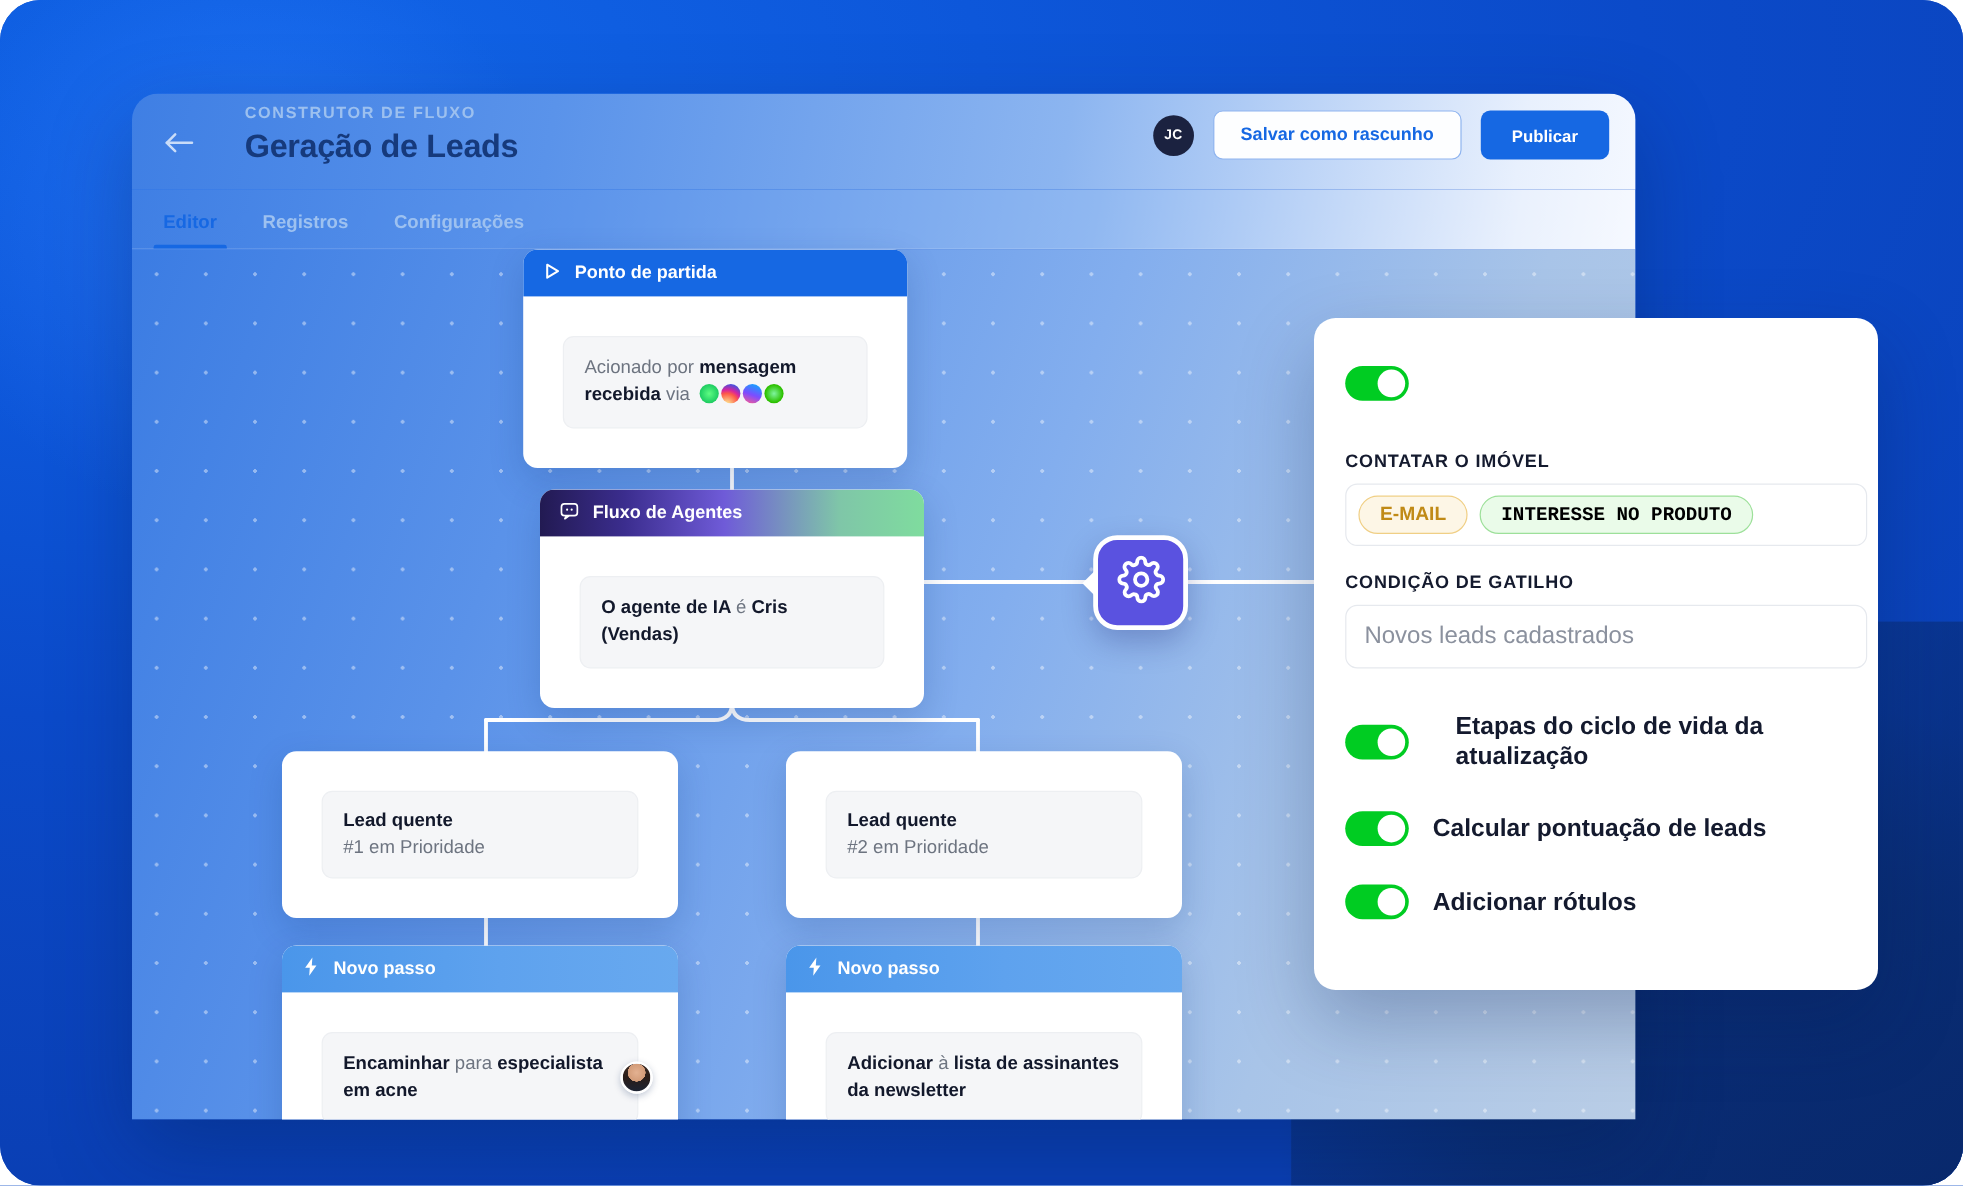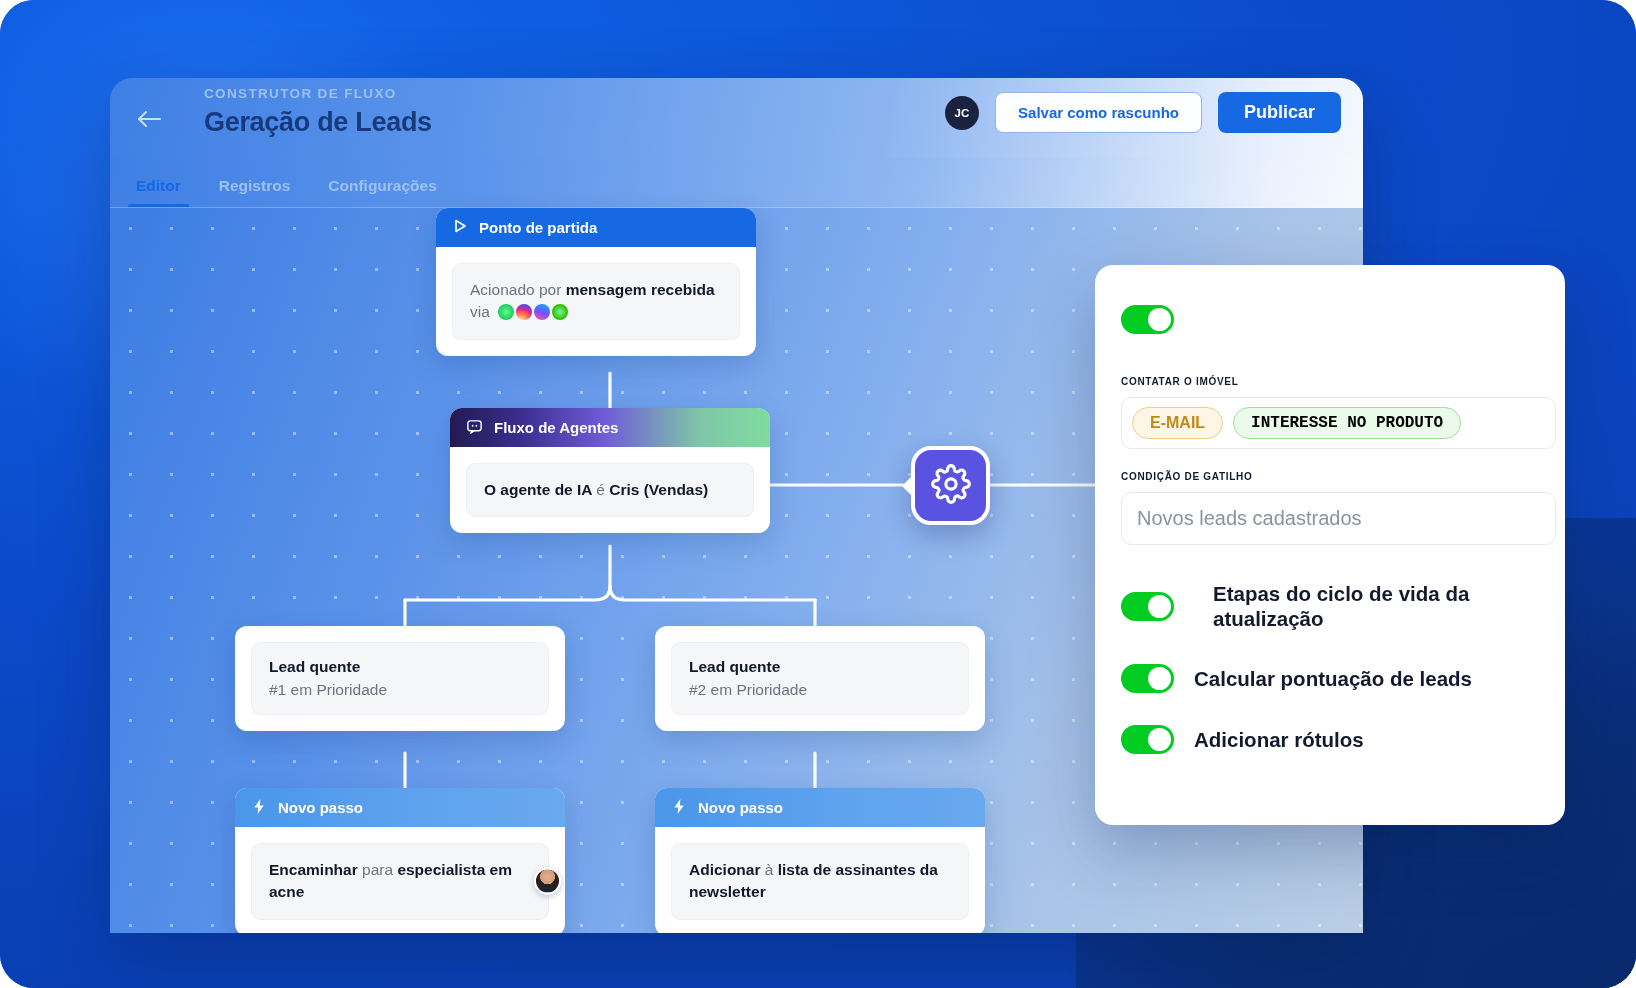--- a/index.html
+++ b/index.html
@@ -83,21 +83,21 @@
     border: 1.6px solid #8fb4ef; border-radius: 8px;
     background: #fdfeff; color: #1668e3;
     font-size: 15px; font-weight: 700;
     display: flex; align-items: center;
     cursor: pointer;
   }
   .btn-primary {
     height: 41px; padding: 0 26px;
     border: none; border-radius: 8px;
     background: #1668e3; color: #fff;
-    font-size: 18px; font-weight: 700;
+    font-size: 14px; font-weight: 700;
     display: flex; align-items: center;
     cursor: pointer;
   }
   .app-tabs {
     position: relative;
     height: 50px;
     background: linear-gradient(100deg, #3f7fe4 0%, #5d95eb 30%, #90b8f1 64%, #eaf1fd 92%, #f6f9ff 100%);
     display: flex; align-items: flex-end;
     padding-left: 22px;
     gap: 30px;
@@ -138,21 +138,21 @@
   }
   .node-head {
     height: 39px;
     display: flex; align-items: center; gap: 11px;
     padding: 0 16px;
     color: #fff; font-size: 15px; font-weight: 700;
   }
   .node-head.start { background: #1668e3; }
   .node-head.agent { background: linear-gradient(90deg, #221a52 0%, #3b2d8e 22%, #6f5bd8 48%, #7fc6a8 78%, #7fdc9e 100%); }
   .node-head.step  { background: linear-gradient(90deg, #4a96ea 0%, #5ea2ee 55%, #68a9ef 100%); }
-  .node-body { padding: 16px; }
+  .node-body { padding: 33px; }
   .node-inner {
     background: #f5f6f8;
     border: 1px solid #edeff2;
     border-radius: 9px;
     padding: 15px 17px;
     position: relative;
   }
   .node-text { font-size: 15.5px; line-height: 1.45; color: #6d7480; }
   .node-text b { color: #12182b; font-weight: 700; }
   .lead-title { font-size: 15.5px; font-weight: 700; color: #12182b; }
@@ -220,21 +220,21 @@
     width: 23px; height: 23px; border-radius: 50%;
     background: #fff;
   }
   .panel-label {
     font-size: 20.5px; font-weight: 700; color: #141a2e;
     line-height: 1.24;
     white-space: nowrap;
   }
   .panel-label.wrap { white-space: normal; margin-left: 19px; }
   .field-label {
-    font-size: 10px; font-weight: 700; letter-spacing: .7px;
+    font-size: 15px; font-weight: 700; letter-spacing: .7px;
     color: #141a2e; text-transform: uppercase;
   }
   .chips-box {
     margin-top: 10px;
     border: 1px solid #e6e9ee;
     border-radius: 10px;
     padding: 9px 10px;
     display: flex; gap: 10px; align-items: center;
     width: 435px;
   }

